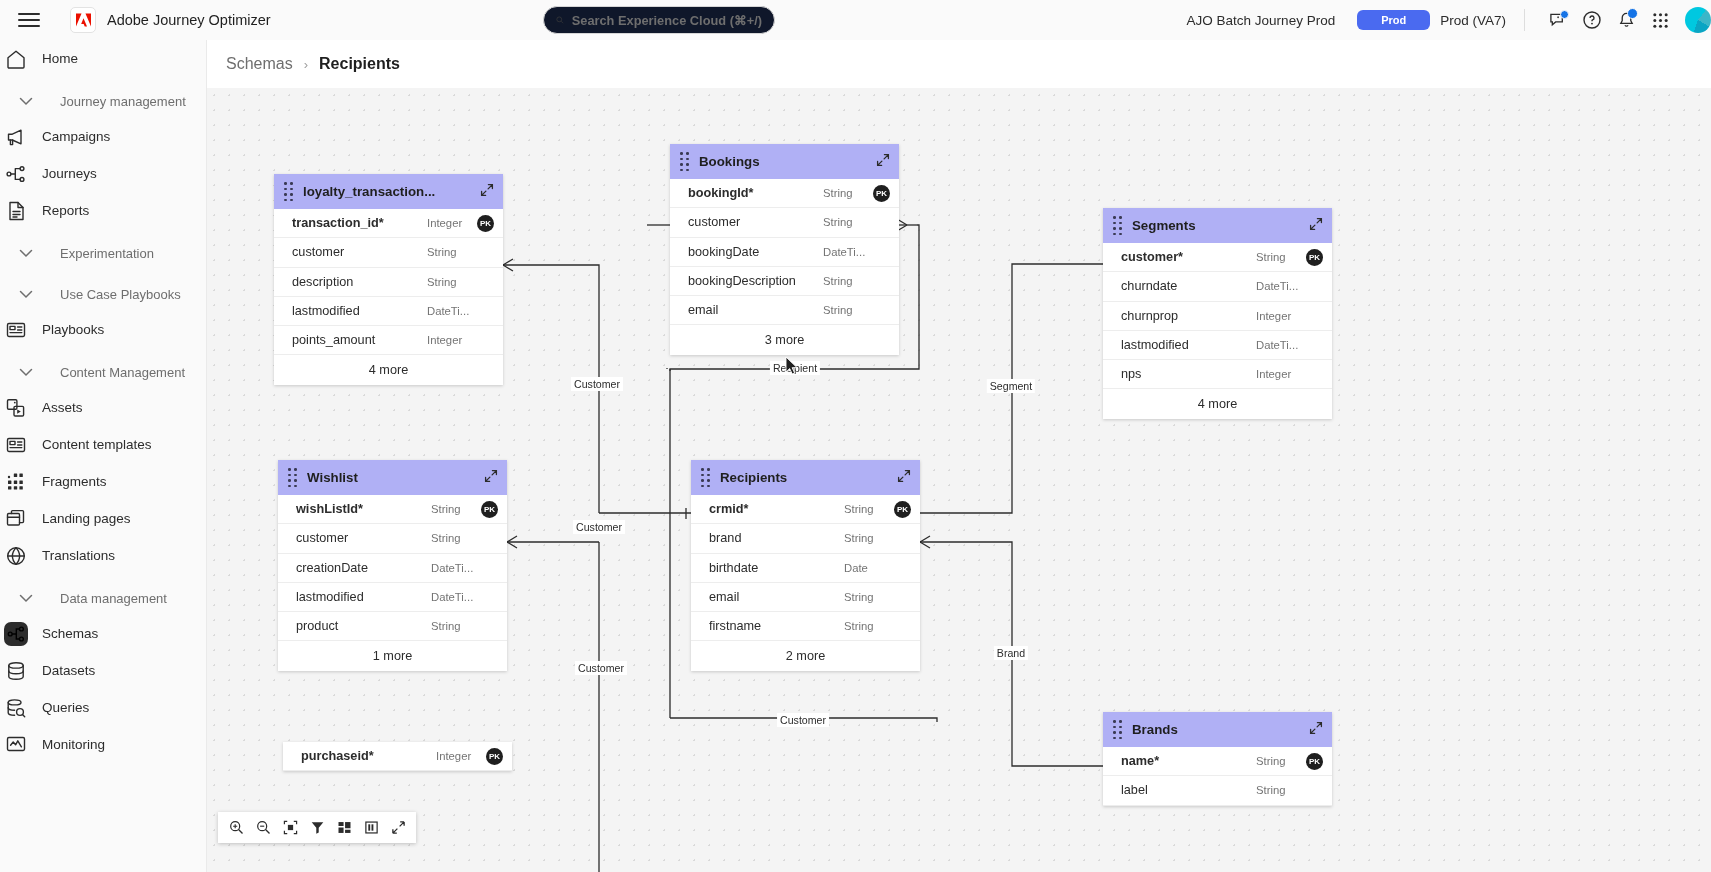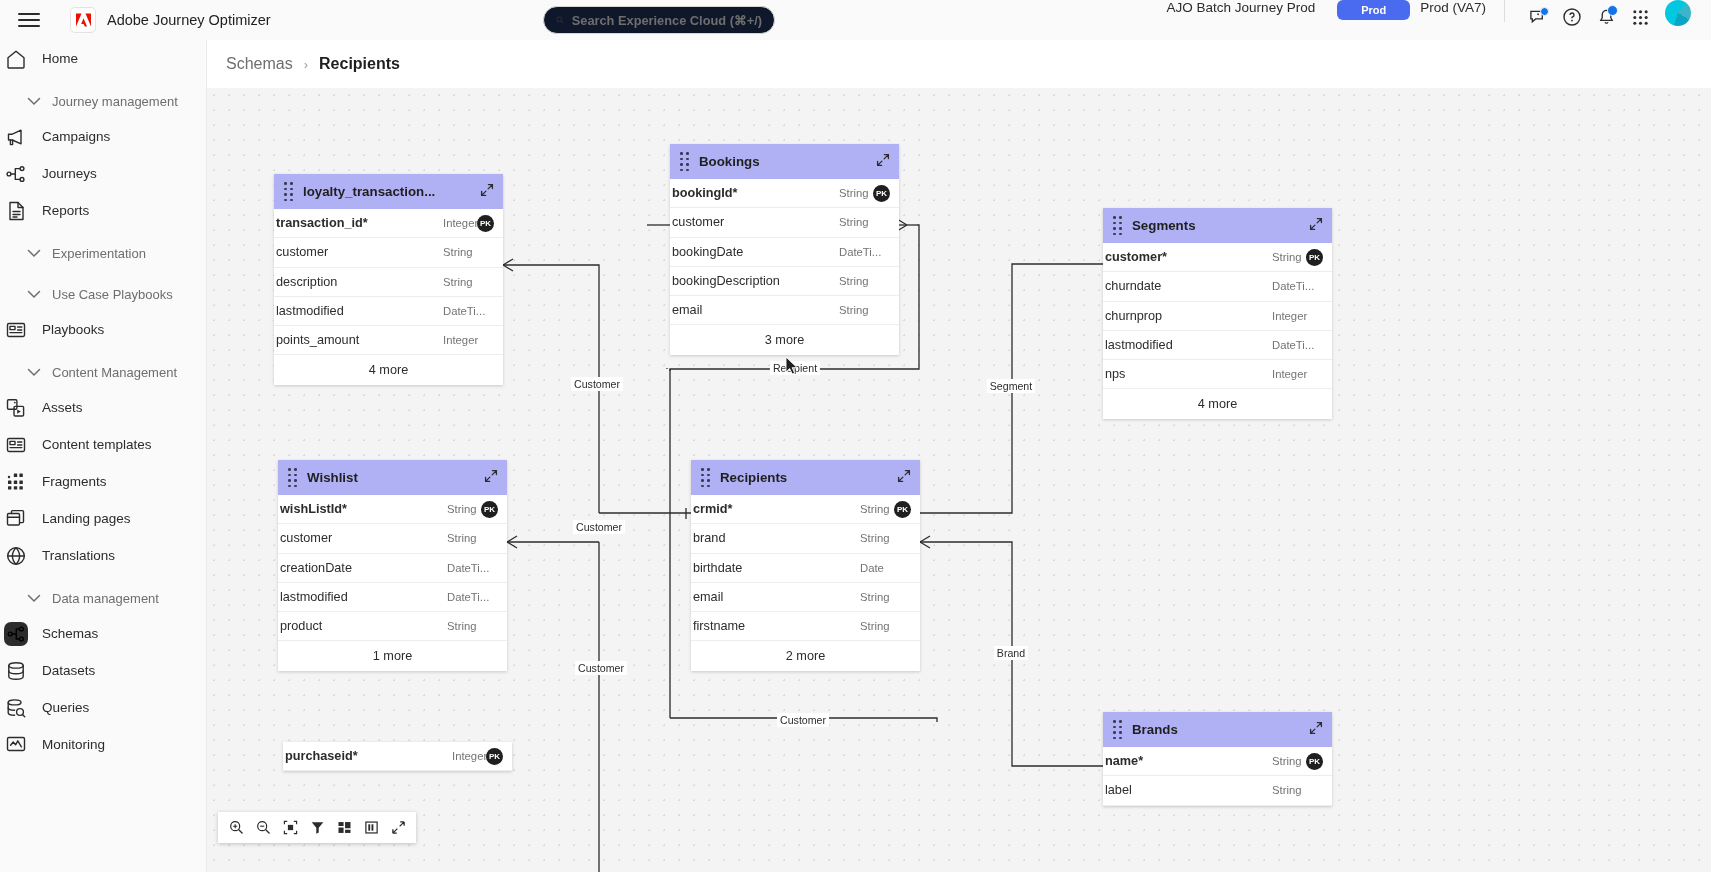--- a/index.html
+++ b/index.html
@@ -32,21 +32,21 @@
 
   .searchwrap { position: absolute; left: 543px; top: 6px; width: 232px; height: 28px; }
   .searchbox {
     width: 100%; height: 28px; border: 1px solid #d5d5d5; border-radius: 14px;
     background: #0f172a; display: flex; align-items: center; padding: 0 12px; gap: 8px;
     cursor: text;
     font-weight: bold;
   }
   .searchbox .ph { font-size: 12.8px; color: #6e6e6e; white-space: nowrap; }
 
-  .topright { position: absolute; right: 20px; top: 0; height: 40px; display: flex; align-items: flex-start; gap: 0; }
+  .topright { position: absolute; right: 0; top: 0; height: 40px; display: flex; align-items: center; gap: 0; }
   .org-name { font-size: 13.5px; color: #2c2c2c; margin-right: 22px; white-space: nowrap; }
   .env-pill {
     background: #4a6af0; color: #fff; font-size: 11px; font-weight: bold;
     border-radius: 6px; padding: 4px 24px; margin-right: 10px; cursor: pointer;
   }
   .env-label { font-size: 13.5px; color: #2c2c2c; margin-right: 18px; white-space: nowrap; }
   .vdiv { width: 1px; height: 22px; background: #ddd; margin-right: 16px; }
   .ticon { width: 34px; height: 34px; display: flex; align-items: center; justify-content: center; position: relative; cursor: pointer; }
   .badge-dot { position: absolute; width: 9px; height: 9px; background: #1473e6; border-radius: 50%; top: 7px; right: 6px; border: 1.5px solid #fafafa; }
   .badge-dot.big { width: 11px; height: 11px; top: 5px; right: 5px; }
@@ -63,21 +63,21 @@
   }
   .nav-item {
     display: flex; align-items: center; height: 37px; padding-left: 4px; gap: 14px; cursor: pointer;
   }
   .nav-item.multiline { height: 48px; align-items: center; }
   .nav-ico { width: 24px; height: 24px; display: flex; align-items: center; justify-content: center; flex: 0 0 24px; }
   .nav-label { font-size: 13.5px; color: #2c2c2c; line-height: 1.15; }
   .nav-item.active .nav-ico { background: #2c2c2c; border-radius: 7px; }
   .nav-item.active .nav-ico svg { stroke: #fff; }
   .nav-group {
-    display: flex; align-items: center; height: 34px; padding-left: 22px; gap: 6px;
+    display: flex; align-items: center; height: 34px; padding-left: 14px; gap: 22px;
     margin-top: 7px; cursor: pointer;
   }
   .nav-group .lbl { font-size: 13px; color: #6e6e6e; }
   .chev { width: 24px; height: 24px; display: flex; align-items: center; justify-content: center; flex: 0 0 24px; }
 
   
   .content { position: absolute; top: 40px; left: 207px; width: 1504px; height: 832px; background: #fff; }
   .breadcrumb { height: 48px; display: flex; align-items: center; padding-left: 19px; gap: 11px; }
   .bc-root { font-size: 16px; color: #6e6e6e; cursor: pointer; }
   .bc-sep { font-size: 13px; color: #a0a0a0; }
@@ -95,21 +95,21 @@
   .entity { position: absolute; width: 229px; background: #fff; box-shadow: 0 1px 3px rgba(0,0,0,.18); }
   .entity-head {
     height: 35px; background: #b0b0f5; display: flex; align-items: center;
     padding: 0 10px; gap: 10px; cursor: move; position: relative;
   }
   .grip { width: 9px; height: 13px; display: grid; grid-template-columns: 3px 3px; grid-gap: 3px; align-content: center; }
   .grip i { width: 2.5px; height: 2.5px; background: #3a3a55; border-radius: 50%; }
   .entity-title { font-size: 13.3px; font-weight: bold; color: #1f1f1f; white-space: nowrap; overflow: hidden; }
   .expand-ic { position: absolute; right: 9px; top: 9px; cursor: pointer; }
   .field {
-    height: 29.3px; display: flex; align-items: center; padding: 0 2px;
+    height: 29.3px; display: flex; align-items: center; padding: 0 18px;
     border-bottom: 1px solid #ededed; position: relative;
   }
   .f-name { font-size: 12.7px; color: #2c2c2c; flex: 1; white-space: nowrap; }
   .f-name.pk { font-weight: bold; }
   .f-type { font-size: 11.3px; color: #747474; width: 58px; white-space: nowrap; }
   .pk-badge {
     width: 17px; height: 17px; border-radius: 50%; background: #1f1f1f; color: #fff;
     font-size: 8px; font-weight: bold; display: flex; align-items: center; justify-content: center;
     position: absolute; right: 9px;
   }

